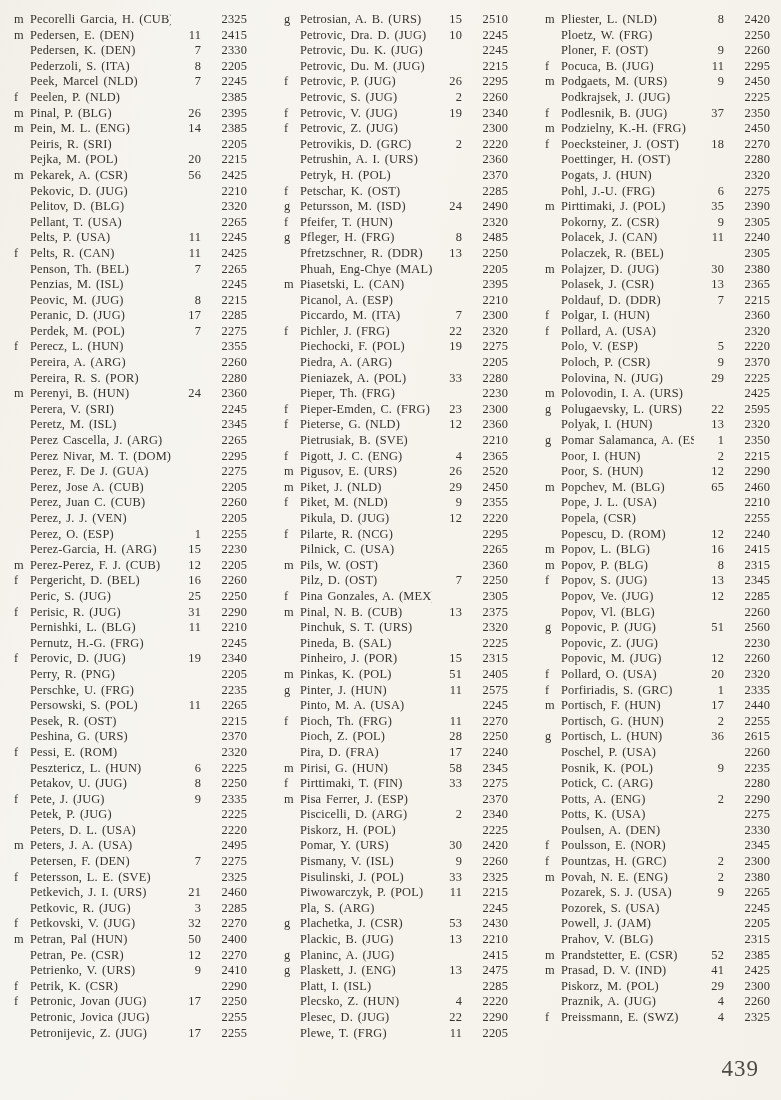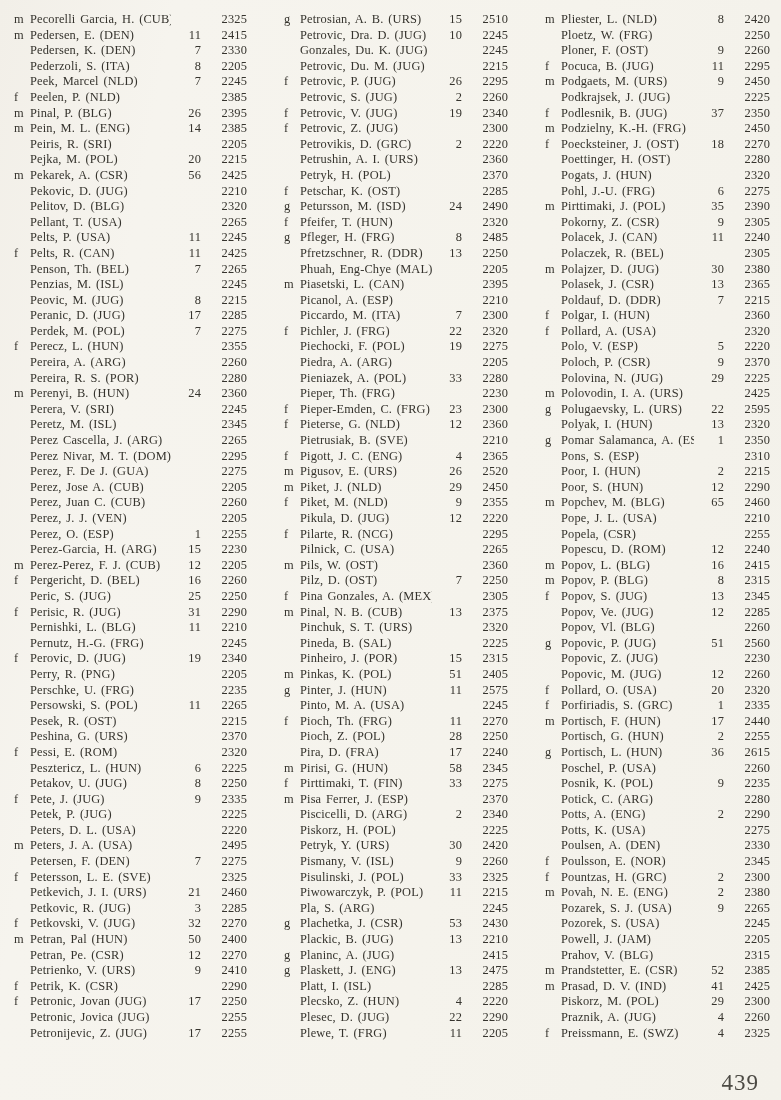--- a/index.html
+++ b/index.html
@@ -31,21 +31,21 @@
     word-spacing: 1.5px;
     white-space: nowrap;
   }
   .row .t { width: 16px; flex: 0 0 16px; }
   .row .n { flex: 1 1 auto; overflow: hidden; }
   .row .g { flex: 0 0 30px; text-align: right; }
   .row .r { flex: 0 0 40px; text-align: right; margin-left: 6px; }
   .page-number {
     position: absolute;
     right: 22px;
-    bottom: 4px;
+    bottom: 18px;
     font-size: 23px;
     letter-spacing: 1px;
     color: #4c4a44;
   }
 </style>
 </head>
 <body>
 
 <div class="page">
   <div class="columns">
@@ -455,21 +455,21 @@
           <span class="r">2510</span>
         </div>
         <div class="row">
           <span class="t"></span>
           <span class="n">Petrovic, Dra. D. (JUG)</span>
           <span class="g">10</span>
           <span class="r">2245</span>
         </div>
         <div class="row">
           <span class="t"></span>
-          <span class="n">Gonzales, Du. K. (JUG)</span>
+          <span class="n">Petrovic, Du. K. (JUG)</span>
           <span class="g"></span>
           <span class="r">2245</span>
         </div>
         <div class="row">
           <span class="t"></span>
           <span class="n">Petrovic, Du. M. (JUG)</span>
           <span class="g"></span>
           <span class="r">2215</span>
         </div>
         <div class="row">
@@ -761,21 +761,21 @@
           <span class="r">2340</span>
         </div>
         <div class="row">
           <span class="t"></span>
           <span class="n">Piskorz, H. (POL)</span>
           <span class="g"></span>
           <span class="r">2225</span>
         </div>
         <div class="row">
           <span class="t"></span>
-          <span class="n">Petryk, Y. (URS)</span>
+          <span class="n">Pomar, Y. (URS)</span>
           <span class="g">30</span>
           <span class="r">2420</span>
         </div>
         <div class="row">
           <span class="t"></span>
           <span class="n">Pismany, V. (ISL)</span>
           <span class="g">9</span>
           <span class="r">2260</span>
         </div>
         <div class="row">
@@ -1006,26 +1006,20 @@
           <span class="t"></span>
           <span class="n">Polyak, I. (HUN)</span>
           <span class="g">13</span>
           <span class="r">2320</span>
         </div>
         <div class="row">
           <span class="t">g</span>
           <span class="n">Pomar Salamanca, A. (ESP)</span>
           <span class="g">1</span>
           <span class="r">2350</span>
-        </div>
-        <div class="row">
-          <span class="t"></span>
-          <span class="n">Pons, S. (ESP)</span>
-          <span class="g"></span>
-          <span class="r">2310</span>
         </div>
         <div class="row">
           <span class="t"></span>
           <span class="n">Poor, I. (HUN)</span>
           <span class="g">2</span>
           <span class="r">2215</span>
         </div>
         <div class="row">
           <span class="t"></span>
           <span class="n">Poor, S. (HUN)</span>

